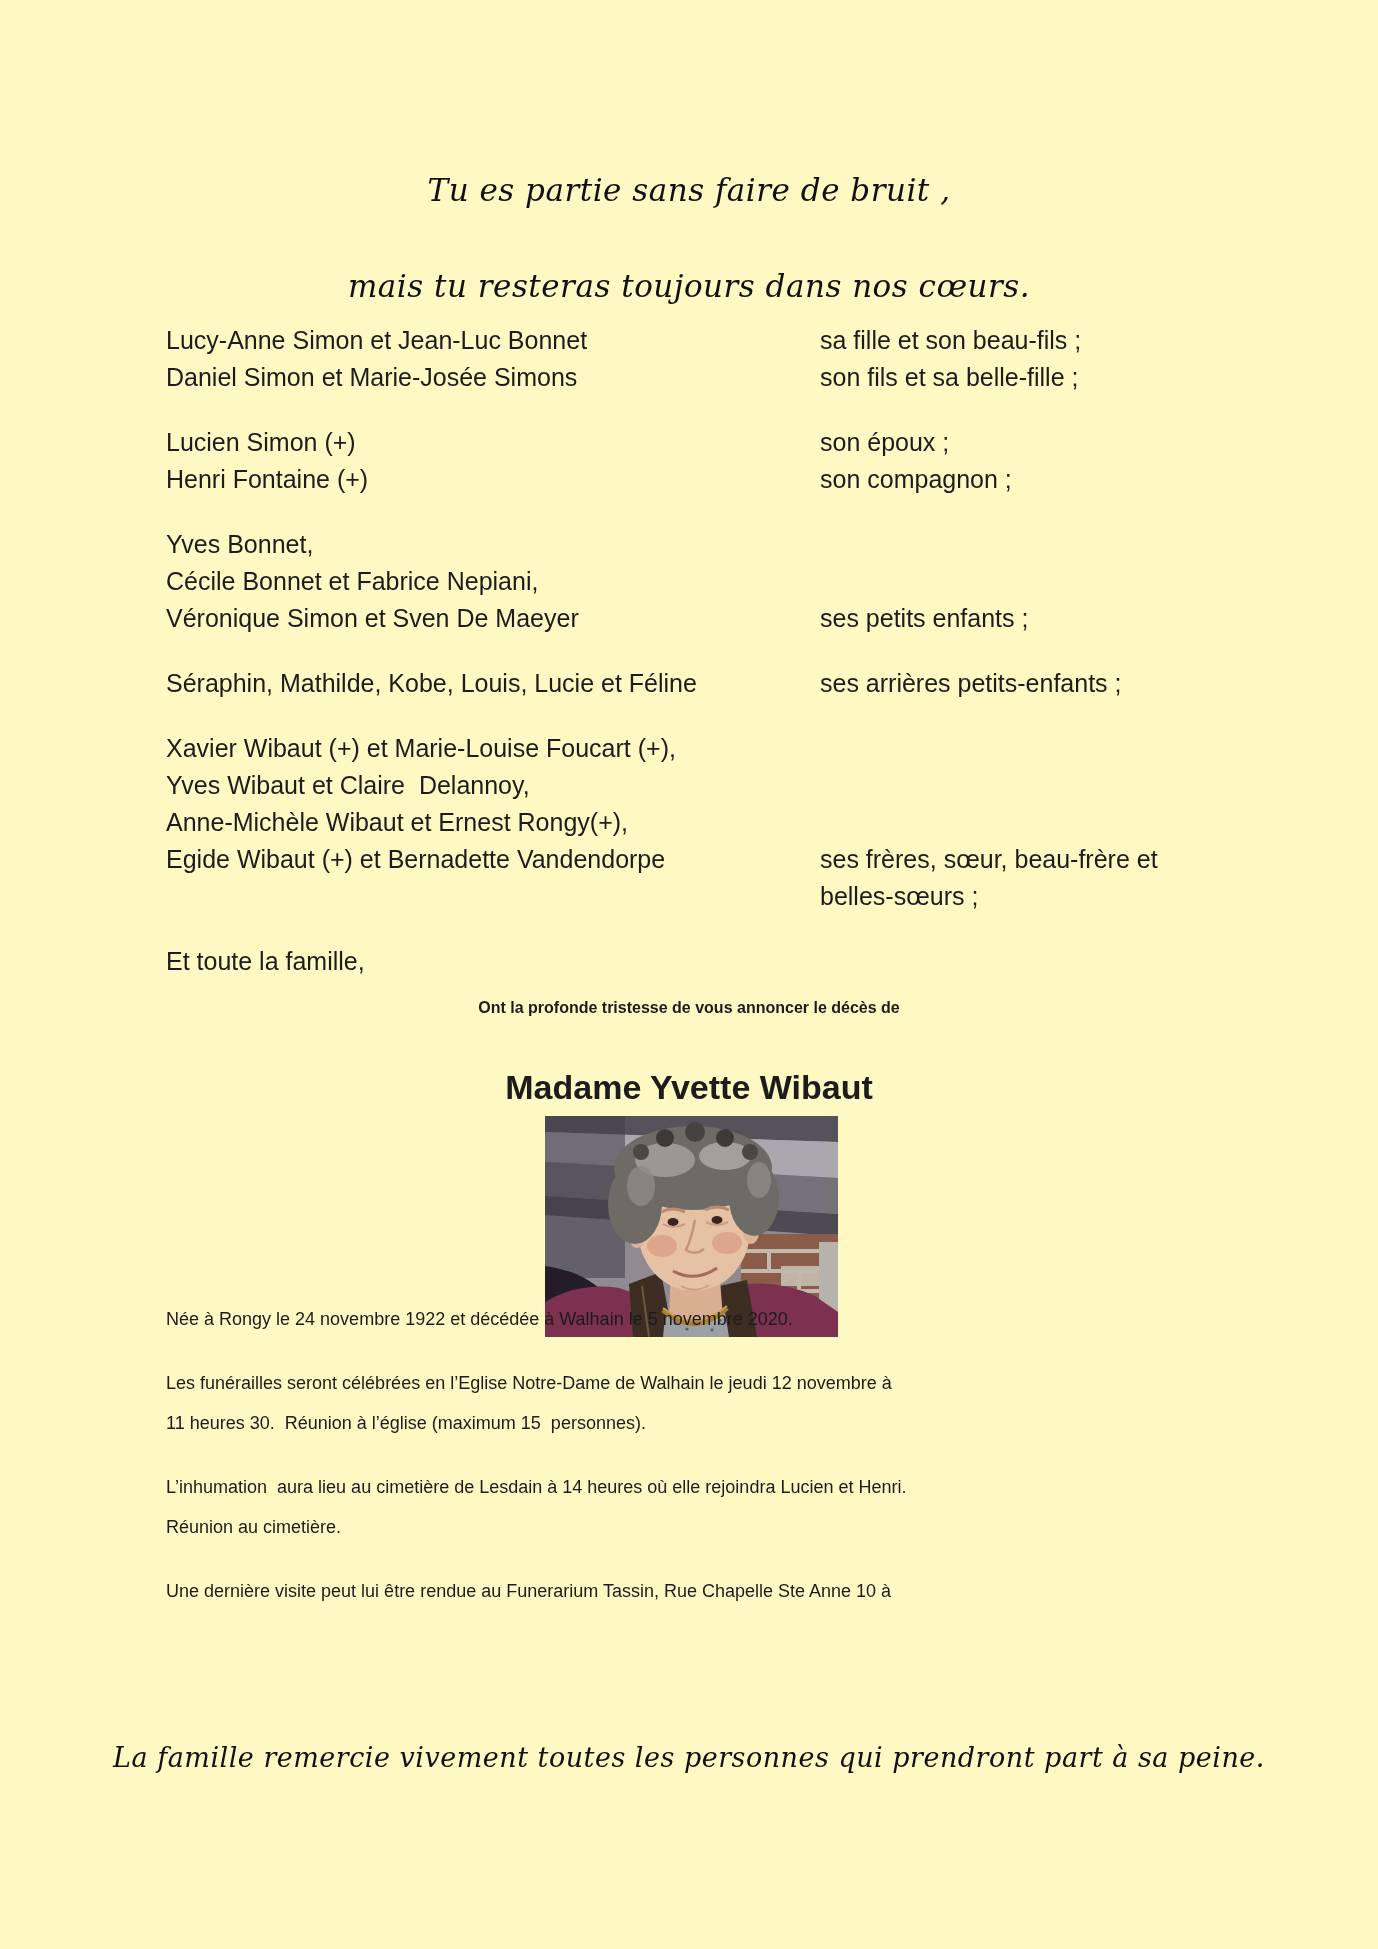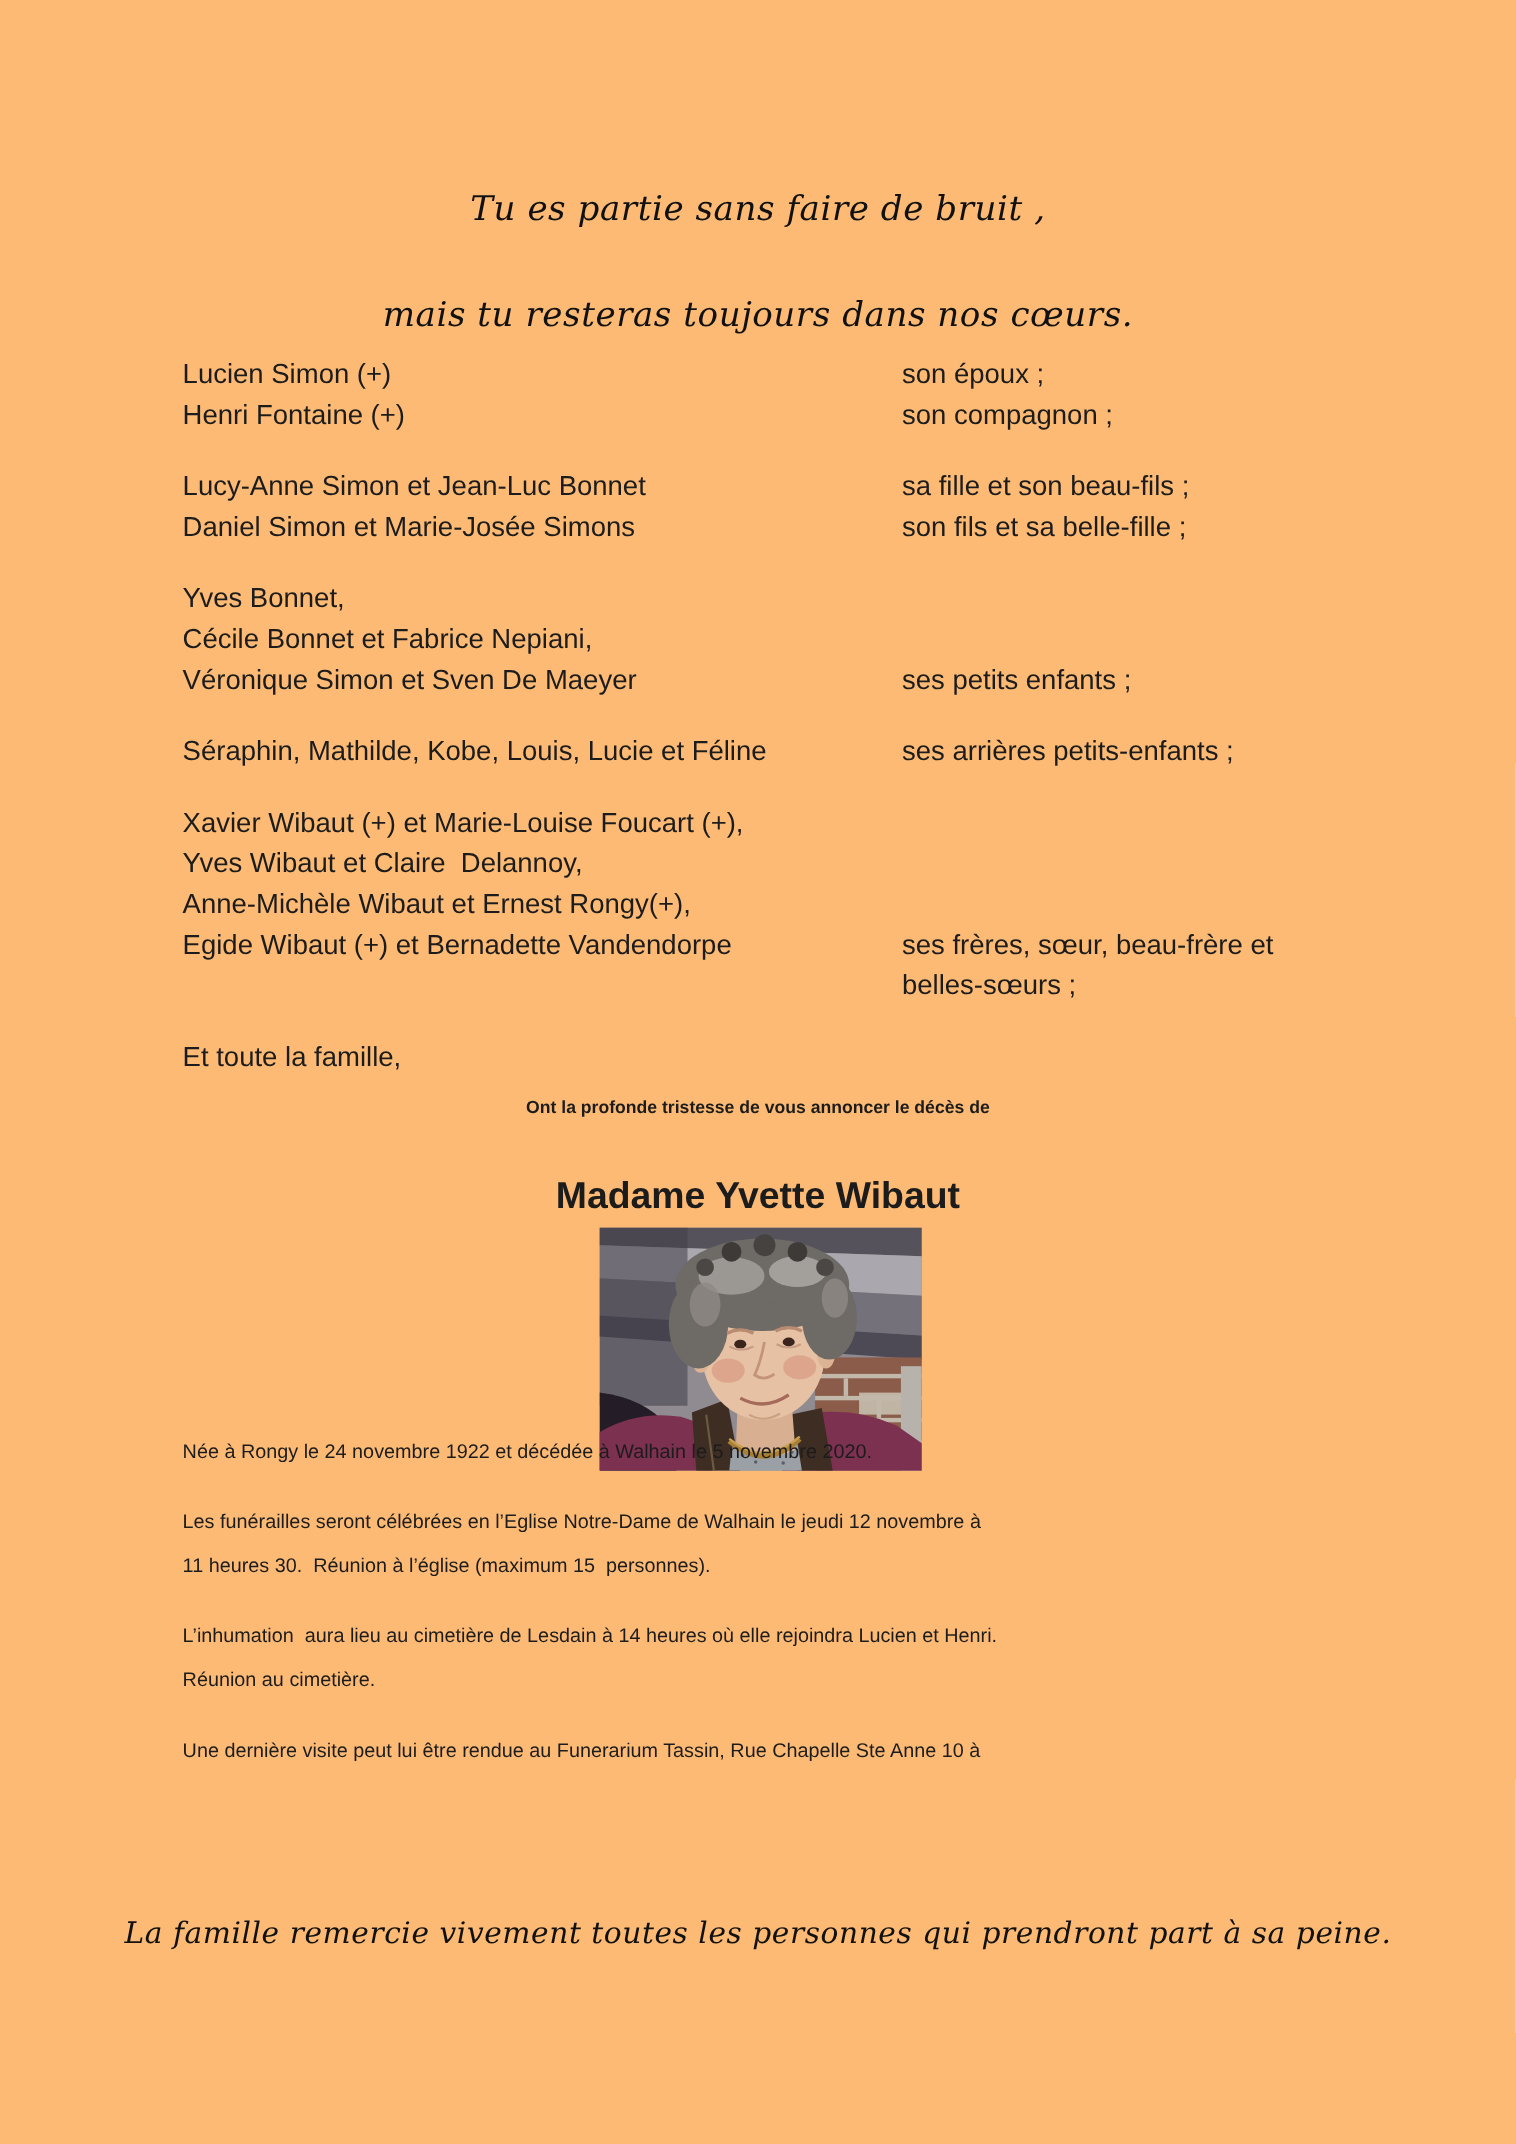--- a/index.html
+++ b/index.html
@@ -1,20 +1,20 @@
 <!DOCTYPE html>
 <html><head>
 <meta charset="utf-8">
 <style>
   html,body{margin:0;padding:0;background:#e8e8e8;}
   .page{
     position:relative;
     width:1378px;height:1949px;
     margin:0 auto;
-    background:#fdba74;
+    background:#fef9c3;
     font-family:"Liberation Sans", sans-serif;
     color:#1c1c1c;
     overflow:hidden;
   }
   .script{
     font-family:"DejaVu Serif", serif;
     font-style:italic;
     letter-spacing:.5px;
   }
   .quote-line{
@@ -71,37 +71,37 @@
 
 <div class="page">
 
   <div id="quote-line-1" class="quote-line script">Tu es partie sans faire de bruit ,</div>
   <div id="quote-line-2" class="quote-line script">mais tu resteras toujours dans nos cœurs.</div>
 
   <div class="family">
 
     <div class="group">
       <div class="row">
+        <span class="cell-left">Lucy-Anne Simon et Jean-Luc Bonnet</span>
+        <span class="cell-right">sa fille et son beau-fils ;</span>
+      </div>
+      <div class="row">
+        <span class="cell-left">Daniel Simon et Marie-Josée Simons</span>
+        <span class="cell-right">son fils et sa belle-fille ;</span>
+      </div>
+    </div>
+
+    <div class="group">
+      <div class="row">
         <span class="cell-left">Lucien Simon (+)</span>
         <span class="cell-right">son époux ;</span>
       </div>
       <div class="row">
         <span class="cell-left">Henri Fontaine (+)</span>
         <span class="cell-right">son compagnon ;</span>
-      </div>
-    </div>
-
-    <div class="group">
-      <div class="row">
-        <span class="cell-left">Lucy-Anne Simon et Jean-Luc Bonnet</span>
-        <span class="cell-right">sa fille et son beau-fils ;</span>
-      </div>
-      <div class="row">
-        <span class="cell-left">Daniel Simon et Marie-Josée Simons</span>
-        <span class="cell-right">son fils et sa belle-fille ;</span>
       </div>
     </div>
 
     <div class="group">
       <div class="row">
         <span class="cell-left">Yves Bonnet,</span>
         <span class="cell-right"></span>
       </div>
       <div class="row">
         <span class="cell-left">Cécile Bonnet et Fabrice Nepiani,</span>

